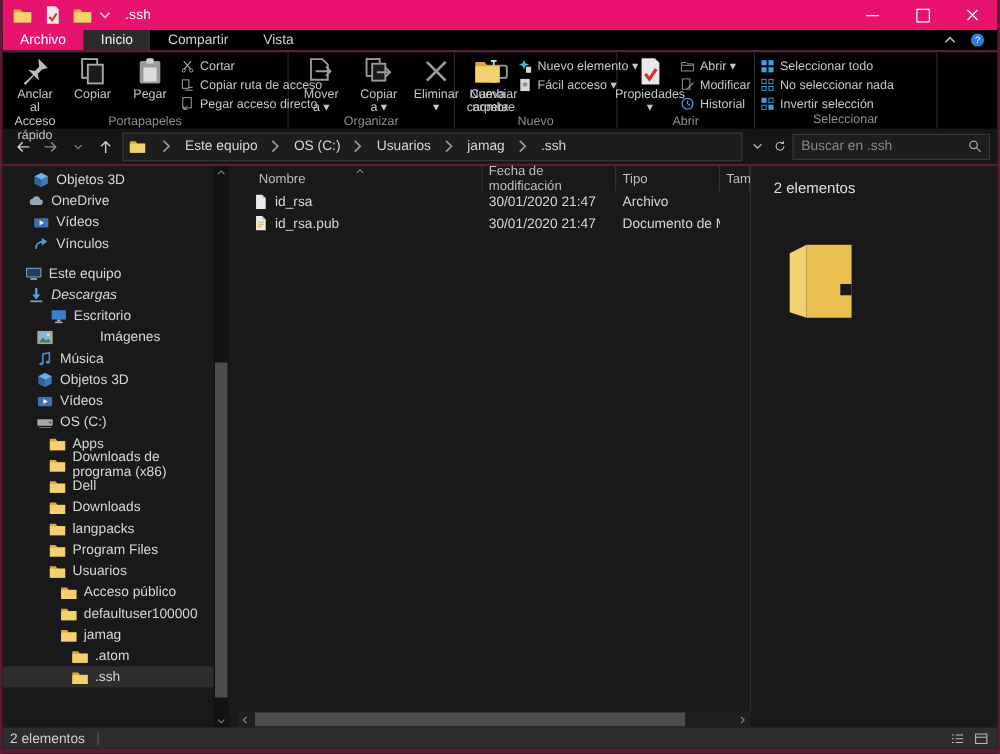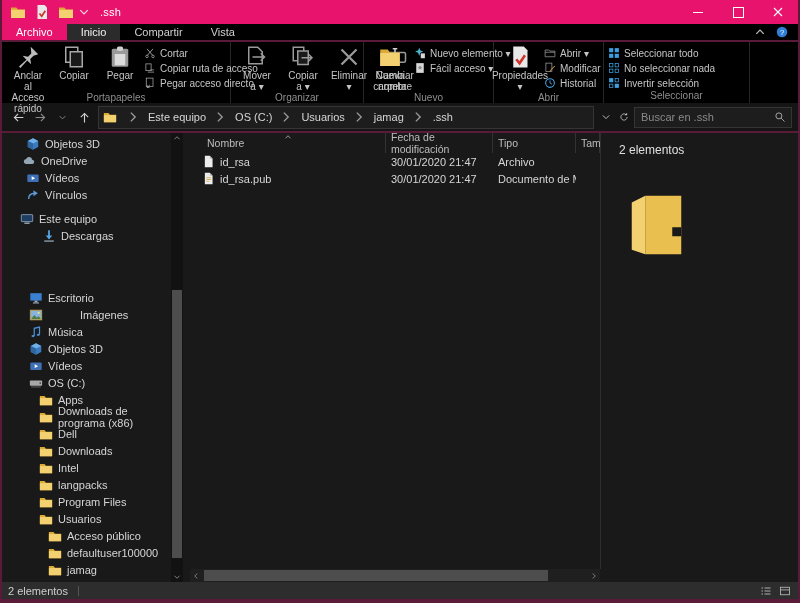--- a/index.html
+++ b/index.html
@@ -519,31 +519,31 @@
         <div class="side-gap"></div>
         <div class="side-item" style="padding-left: 18px;">
           <span class="icon">
             <svg viewBox="0 0 16 16">
               <rect x="1.5" y="3" width="13" height="8" rx="0.5" fill="#1e3d63" stroke="#8ba0b8"></rect>
               <rect x="5" y="12" width="6" height="1.6" fill="#9aa7b5"></rect>
             </svg>
           </span>
           <span>Este equipo</span>
         </div>
-        <div class="side-item" style="padding-left: 40px;">
+        <div class="side-item" style="padding-left: 20px; font-style: italic;">
           <span class="icon">
             <svg viewBox="0 0 16 16">
               <path d="M8 1.5V8" stroke="#57a7e8" stroke-width="2"></path>
               <path d="M4.3 7.5L8 12l3.7-4.5z" fill="#57a7e8"></path>
               <rect x="2.5" y="13" width="11" height="1.6" fill="#8a9aa8"></rect>
             </svg>
           </span>
           <span>Descargas</span>
         </div>
-        <div class="side-item" style="padding-left: 27px; margin-top: 45px;">
+        <div class="side-item" style="padding-left: 38px;">
           <span class="icon">
             <svg viewBox="0 0 16 16">
               <rect x="1.5" y="2.5" width="13" height="8.5" fill="#3a80d0"></rect>
               <rect x="6.3" y="11" width="3.4" height="2" fill="#9aa7b5"></rect>
               <rect x="4.5" y="13" width="7" height="1.3" fill="#9aa7b5"></rect>
             </svg>
           </span>
           <span>Escritorio</span>
         </div>
         <div class="side-item" style="padding-left: 27px; gap: 32px;">
@@ -623,29 +623,20 @@
           <span>Dell</span>
         </div>
         <div class="side-item" style="padding-left: 37px;">
           <span class="icon">
             <svg viewBox="0 0 16 16">
               <path d="M1 3.5h5.3l1.6 2H15v8.5H1z" fill="#dcab35"></path>
               <path d="M1 5.8h14v8.2H1z" fill="#f3d171"></path>
             </svg>
           </span>
           <span>Downloads</span>
-        </div>
-        <div class="side-item" style="padding-left: 37px;">
-          <span class="icon">
-            <svg viewBox="0 0 16 16">
-              <path d="M1 3.5h5.3l1.6 2H15v8.5H1z" fill="#dcab35"></path>
-              <path d="M1 5.8h14v8.2H1z" fill="#f3d171"></path>
-            </svg>
-          </span>
-          <span>Intel</span>
         </div>
         <div class="side-item" style="padding-left: 37px;">
           <span class="icon">
             <svg viewBox="0 0 16 16">
               <path d="M1 3.5h5.3l1.6 2H15v8.5H1z" fill="#dcab35"></path>
               <path d="M1 5.8h14v8.2H1z" fill="#f3d171"></path>
             </svg>
           </span>
           <span>langpacks</span>
         </div>

